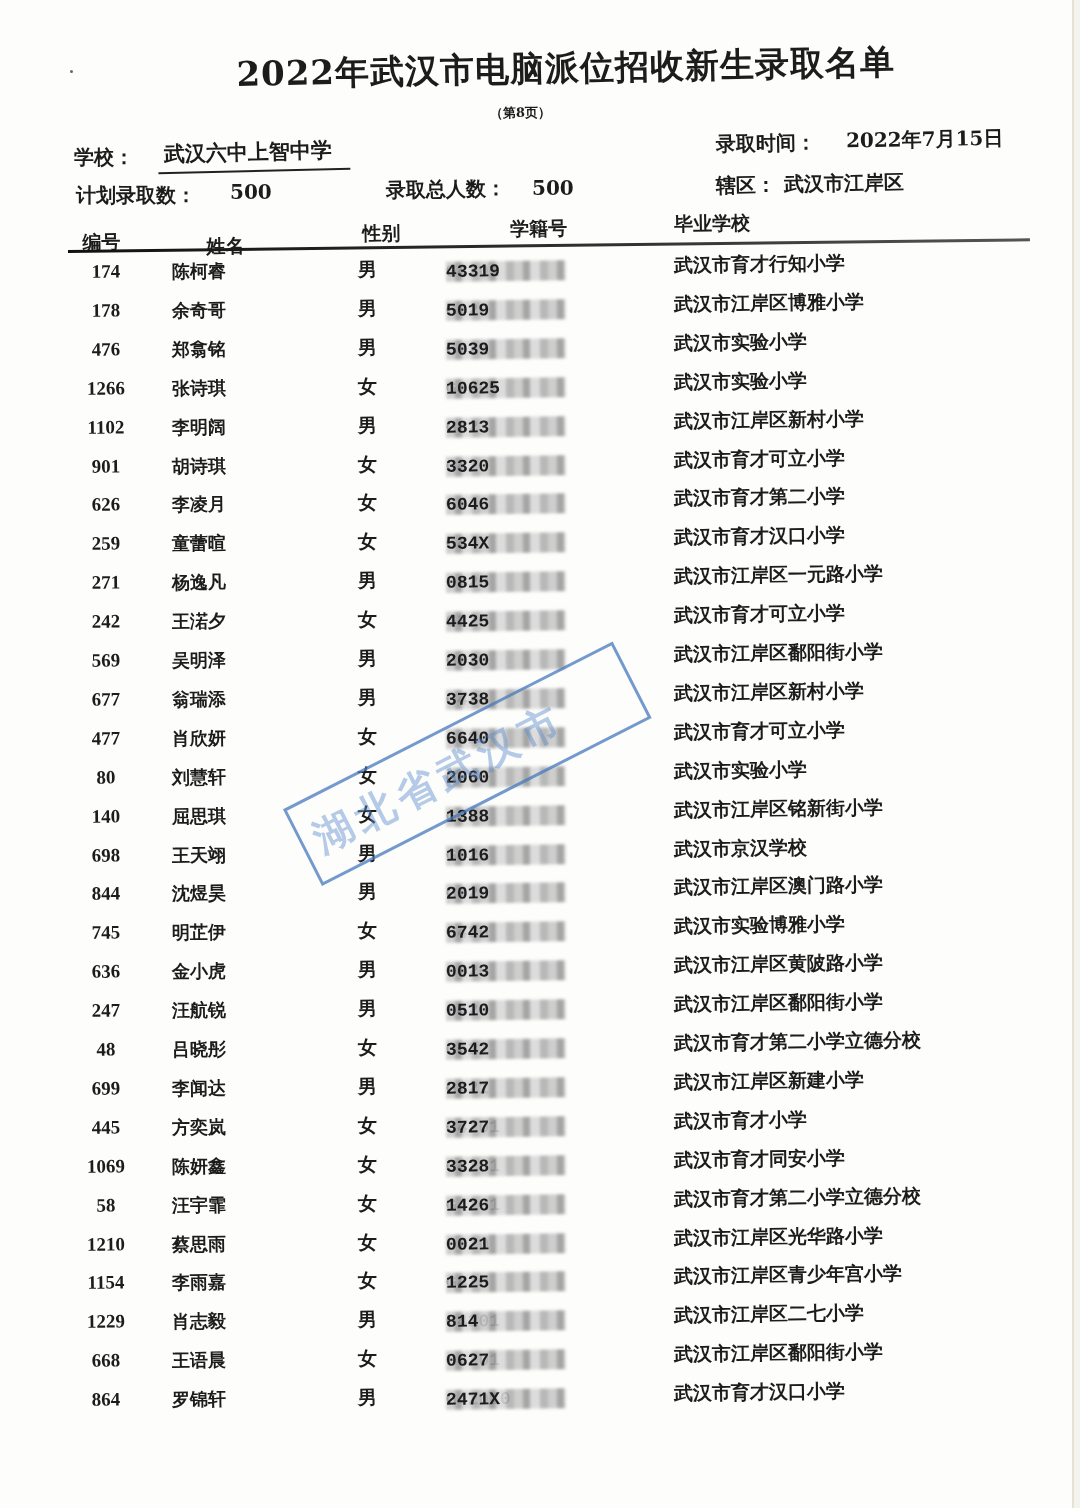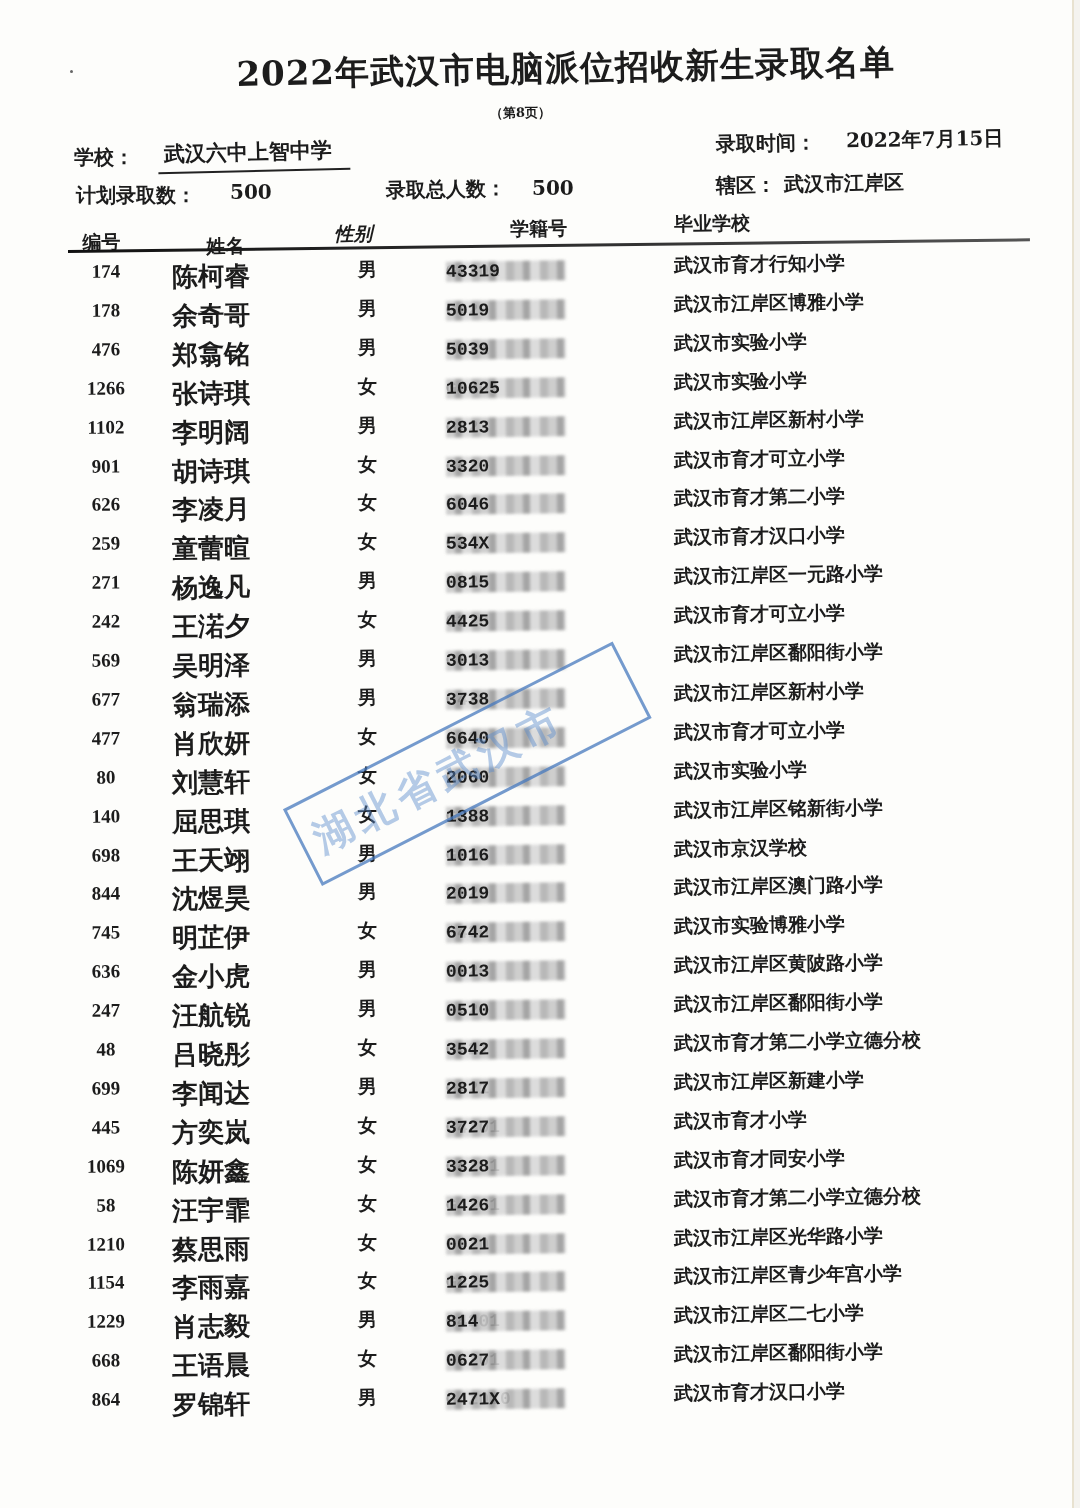--- a/index.html
+++ b/index.html
@@ -42,21 +42,21 @@
     background: linear-gradient(to right, #111, #333 60%, #555);
     transform: rotate(-0.7deg); transform-origin: left top;
   }
   .rows { position: absolute; left: 0; top: 255px; width: 1080px; }
   .row {
     position: absolute; left: 78px; width: 880px; height: 38px;
     transform: rotate(-0.8deg); transform-origin: left center;
   }
   .row span { position: absolute; top: 6px; white-space: nowrap; }
   .c-no { width: 56px; text-align: center; font-size: 19px; font-weight: bold; font-family: "Liberation Serif", serif; }
-  .c-name { left: 94px; font-size: 26px; font-weight: bold; }
+  .c-name { left: 94px; font-size: 18px; font-weight: bold; }
   .c-gender { left: 280px; font-size: 19px; font-weight: bold; }
   .c-id { left: 368px; font-size: 18px; font-family: "Liberation Mono", monospace; font-weight: bold; }
   .c-id .blur {
     display: inline-block; width: 120px; height: 20px; vertical-align: -3px;
     background: repeating-linear-gradient(90deg, #c9c9c9 0 9px, #9c9c9c 9px 16px, #d9d9d9 16px 26px, #b1b1b1 26px 34px);
     filter: blur(1.6px); opacity: 0.9;
   }
   .c-grad { left: 596px; font-size: 19px; font-weight: bold; }
   .stamp {
     position: absolute; left: 322px; top: 800px; width: 370px; height: 86px;
@@ -95,21 +95,21 @@
 
   <div class="meta" style="left:386px;top:176px;transform:rotate(-1deg);">录取总人数：</div>
   <div class="meta" style="left:532px;top:176px;">500</div>
 
   <div class="meta" style="left:716px;top:172px;transform:rotate(-1deg);">辖区：</div>
   <div class="meta" style="left:784px;top:170px;transform:rotate(-1deg);">武汉市江岸区</div>
 
   <div class="header-row">
     <span style="left:4px;top:10px;">编号</span>
     <span style="left:128px;top:16px;">姓名</span>
-    <span style="left:256px;top:6px;font-style:italic;">性别</span>
+    <span style="left:284px;top:6px;">性别</span>
     <span style="left:432px;top:4px;">学籍号</span>
     <span style="left:596px;top:2px;">毕业学校</span>
   </div>
   <div class="header-rule"></div>
 
   <div class="rows" id="rows">
       <div class="row" style="top: 0px;">
     <span class="c-no">174</span>
     <span class="c-name">陈柯睿</span>
     <span class="c-gender">男</span>
@@ -219,21 +219,21 @@
         </span>
     <span class="c-grad">武汉市育才可立小学</span>
   </div>
       <div class="row" style="top: 389px;">
     <span class="c-no">569</span>
     <span class="c-name">吴明泽</span>
     <span class="c-gender">男</span>
     <span class="c-id">
           <span class="pre">G420</span>
           <span class="blur"></span>
-          <span class="suf">3013</span>
+          <span class="suf">2030</span>
         </span>
     <span class="c-grad">武汉市江岸区鄱阳街小学</span>
   </div>
       <div class="row" style="top: 427.9px;">
     <span class="c-no">677</span>
     <span class="c-name">翁瑞添</span>
     <span class="c-gender">男</span>
     <span class="c-id">
           <span class="pre">G420</span>
           <span class="blur"></span>

